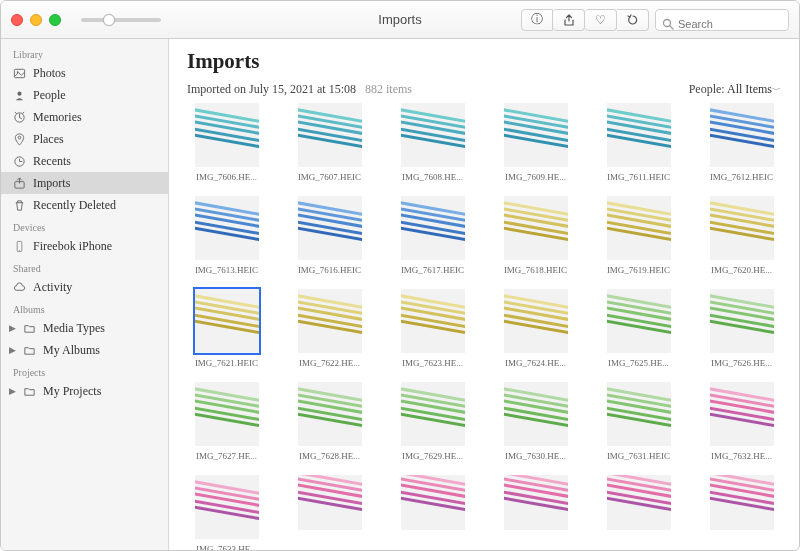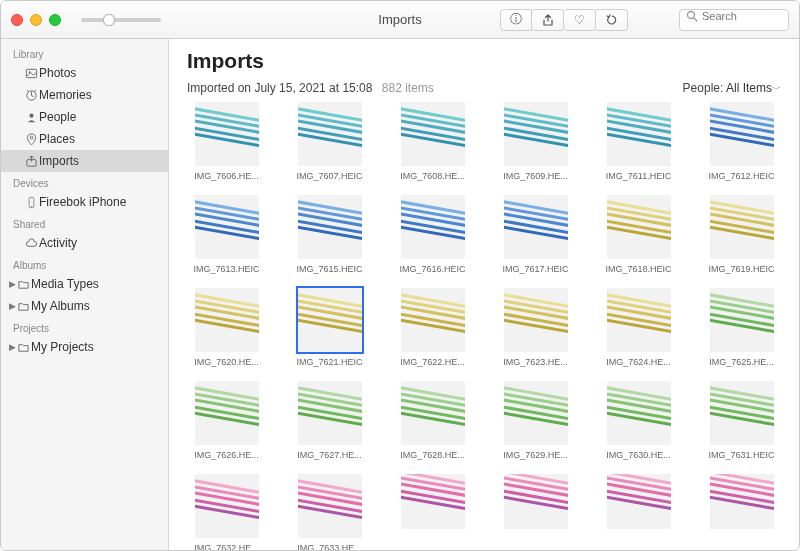--- a/index.html
+++ b/index.html
@@ -13,28 +13,28 @@
   .slider-holder { margin-left: 20px; display: flex; align-items: center; }
   .sliderbar { width: 80px; height: 4px; background: #cfcfcf; border-radius: 2px; position: relative; }
   .sliderknob { position: absolute; top: -4px; left: 22px; width: 12px; height: 12px; background: #fff; border: 0.5px solid #bbb; border-radius: 50%; box-shadow: 0 0 1px rgba(0,0,0,.3); }
   .tb-title { position: absolute; left: 50%; transform: translateX(-50%); font-size: 13px; color: #4a4a4a; }
   .tb-right { margin-left: auto; display: flex; align-items: center; gap: 6px; }
   .tb-btn { width: 32px; height: 22px; border: 1px solid #cfcfcf; border-radius: 4px; background: linear-gradient(#fff,#f6f6f6); display: flex; align-items: center; justify-content: center; color: #555; font-size: 12px; }
   .tb-btngroup { display: flex; }
   .tb-btngroup .tb-btn:first-child { border-radius: 4px 0 0 4px; }
   .tb-btngroup .tb-btn:not(:first-child) { border-left: none; }
   .tb-btngroup .tb-btn:last-child { border-radius: 0 4px 4px 0; }
-  .searchbox { width: 110px; height: 22px; border: 1px solid #cfcfcf; border-radius: 4px; background: #fff; display: flex; align-items: flex-start; padding: 0 6px; color: #aaa; margin-left: 45px; }
+  .searchbox { width: 134px; height: 22px; border: 1px solid #cfcfcf; border-radius: 4px; background: #fff; display: flex; align-items: flex-end; padding: 0 6px; color: #aaa; }
   .searchbox input { border: none; outline: none; font-size: 11px; width: 100%; color: #555; background: transparent; }
   .searchbox .mag { margin-right: 4px; color: #999; font-size: 12px; }
 
-  .content { display: flex; height: calc(100% - 38px); }
+  .content { display: flex; height: calc(100% - 38px); font-family: Liberation Serif, serif; }
   .sidebar { width: 168px; background: #f5f5f5; border-right: 1px solid #d8d8d8; padding-top: 4px; overflow: hidden; }
   .sb-section-label { font-size: 10px; color: #888; padding: 6px 12px 2px; }
-  .sb-item { display: flex; align-items: center; height: 22px; padding: 0 10px 0 24px; color: #333; font-size: 12px; }
+  .sb-item { display: flex; align-items: center; height: 22px; padding: 0 10px 0 12px; color: #333; font-size: 12px; gap: 6px; }
   .sb-item.selected { background: #d9d9d9; }
   .sb-icon { width: 14px; text-align: center; color: #666; font-size: 12px; flex-shrink: 0; }
   .sb-disclosure { width: 8px; color: #7a7a7a; font-size: 9px; }
   .sb-item.with-disclosure { padding-left: 8px; }
 
   .main { flex: 1; overflow: hidden; padding: 10px 18px 0; display: flex; flex-direction: column; }
   .main-title { font-size: 21px; font-weight: 700; color: #222; }
   .meta-row { display: flex; justify-content: space-between; align-items: baseline; margin-top: 8px; margin-bottom: 6px; }
   .meta-left { font-size: 12px; color: #444; }
   .meta-left .count { color: #999; margin-left: 6px; }
@@ -116,53 +116,70 @@
             <rect x="1.5" y="2.5" width="11" height="9" rx="1" fill="none" stroke="#666"></rect>
             <circle cx="5" cy="5.5" r="1" fill="#666"></circle>
             <path d="M2 10 L6 6 L9 9 L12 6" fill="none" stroke="#666"></path>
           </svg>
         </span>
         <span>Photos</span>
       </div>
       <div class="sb-item">
         <span class="sb-icon">
           <svg width="13" height="13" viewBox="0 0 14 14">
+            <circle cx="7" cy="5" r="2.2" fill="#666"></circle>
+            <path d="M3 12 Q7 8 11 12" fill="#666"></path>
+          </svg>
+        </span>
+        <span>People</span>
+      </div>
+      <div class="sb-item">
+        <span class="sb-icon">
+          <svg width="13" height="13" viewBox="0 0 14 14">
             <circle cx="7" cy="7" r="5" fill="none" stroke="#666"></circle>
             <path d="M7 3 V7 L9.5 8.5" fill="none" stroke="#666"></path>
             <path d="M2 1 L4 3 M12 1 L10 3" stroke="#666"></path>
           </svg>
         </span>
         <span>Memories</span>
       </div>
       <div class="sb-item">
         <span class="sb-icon">
           <svg width="13" height="13" viewBox="0 0 14 14">
-            <circle cx="7" cy="5" r="2.2" fill="#666"></circle>
-            <path d="M3 12 Q7 8 11 12" fill="#666"></path>
-          </svg>
-        </span>
-        <span>People</span>
-      </div>
-      <div class="sb-item">
-        <span class="sb-icon">
-          <svg width="13" height="13" viewBox="0 0 14 14">
             <path d="M7 1 C4 1 2.5 3 2.5 5 C2.5 8 7 13 7 13 C7 13 11.5 8 11.5 5 C11.5 3 10 1 7 1 Z" fill="none" stroke="#666"></path>
             <circle cx="7" cy="5" r="1.5" fill="none" stroke="#666"></circle>
           </svg>
         </span>
         <span>Places</span>
       </div>
+      <div class="sb-item">
+        <span class="sb-icon">
+          <svg width="13" height="13" viewBox="0 0 14 14">
+            <circle cx="7" cy="7" r="5" fill="none" stroke="#666"></circle>
+            <path d="M7 4 V7 H10" fill="none" stroke="#666"></path>
+          </svg>
+        </span>
+        <span>Recents</span>
+      </div>
       <div class="sb-item selected">
         <span class="sb-icon">
           <svg width="13" height="13" viewBox="0 0 14 14">
             <rect x="2" y="5" width="10" height="7" rx="1" fill="none" stroke="#666"></rect>
             <path d="M7 1 V7 M7 1 L4.5 3.5 M7 1 L9.5 3.5" fill="none" stroke="#666"></path>
           </svg>
         </span>
         <span>Imports</span>
+      </div>
+      <div class="sb-item">
+        <span class="sb-icon">
+          <svg width="13" height="13" viewBox="0 0 14 14">
+            <path d="M3 4 H11 M5 4 V2 H9 V4 M4 4 L5 12 H9 L10 4" fill="none" stroke="#666"></path>
+          </svg>
+        </span>
+        <span>Recently Deleted</span>
       </div>
       <div class="sb-section-label">Devices</div>
       <div class="sb-item">
         <span class="sb-icon">
           <svg width="13" height="13" viewBox="0 0 14 14">
             <rect x="4.5" y="1.5" width="5" height="11" rx="1" fill="none" stroke="#888"></rect>
             <circle cx="7" cy="11" r="0.6" fill="#888"></circle>
           </svg>
         </span>
         <span>Fireebok iPhone</span>
@@ -314,46 +331,33 @@
             <div class="thumb">
               <div class="tape">
                 <div class="stripe" style="background: rgb(106, 166, 227);"></div>
                 <div class="stripe" style="background: rgb(79, 143, 216);"></div>
                 <div class="stripe" style="background: rgb(58, 124, 205);"></div>
                 <div class="stripe" style="background: rgb(42, 107, 192);"></div>
                 <div class="stripe" style="background: rgb(28, 91, 177);"></div>
                 <div class="roll"></div>
               </div>
             </div>
-            <div class="caption">IMG_7615.HEIC</div>
+            <div class="caption">IMG_7616.HEIC</div>
           </div>
           <div class="cell">
             <div class="thumb">
               <div class="tape">
                 <div class="stripe" style="background: rgb(106, 166, 227);"></div>
                 <div class="stripe" style="background: rgb(79, 143, 216);"></div>
                 <div class="stripe" style="background: rgb(58, 124, 205);"></div>
                 <div class="stripe" style="background: rgb(42, 107, 192);"></div>
                 <div class="stripe" style="background: rgb(28, 91, 177);"></div>
                 <div class="roll"></div>
               </div>
             </div>
-            <div class="caption">IMG_7616.HEIC</div>
-          </div>
-          <div class="cell">
-            <div class="thumb">
-              <div class="tape">
-                <div class="stripe" style="background: rgb(106, 166, 227);"></div>
-                <div class="stripe" style="background: rgb(79, 143, 216);"></div>
-                <div class="stripe" style="background: rgb(58, 124, 205);"></div>
-                <div class="stripe" style="background: rgb(42, 107, 192);"></div>
-                <div class="stripe" style="background: rgb(28, 91, 177);"></div>
-                <div class="roll"></div>
-              </div>
-            </div>
             <div class="caption">IMG_7617.HEIC</div>
           </div>
           <div class="cell">
             <div class="thumb">
               <div class="tape">
                 <div class="stripe" style="background: rgb(232, 220, 138);"></div>
                 <div class="stripe" style="background: rgb(220, 205, 106);"></div>
                 <div class="stripe" style="background: rgb(208, 189, 78);"></div>
                 <div class="stripe" style="background: rgb(195, 172, 53);"></div>
                 <div class="stripe" style="background: rgb(181, 156, 34);"></div>

